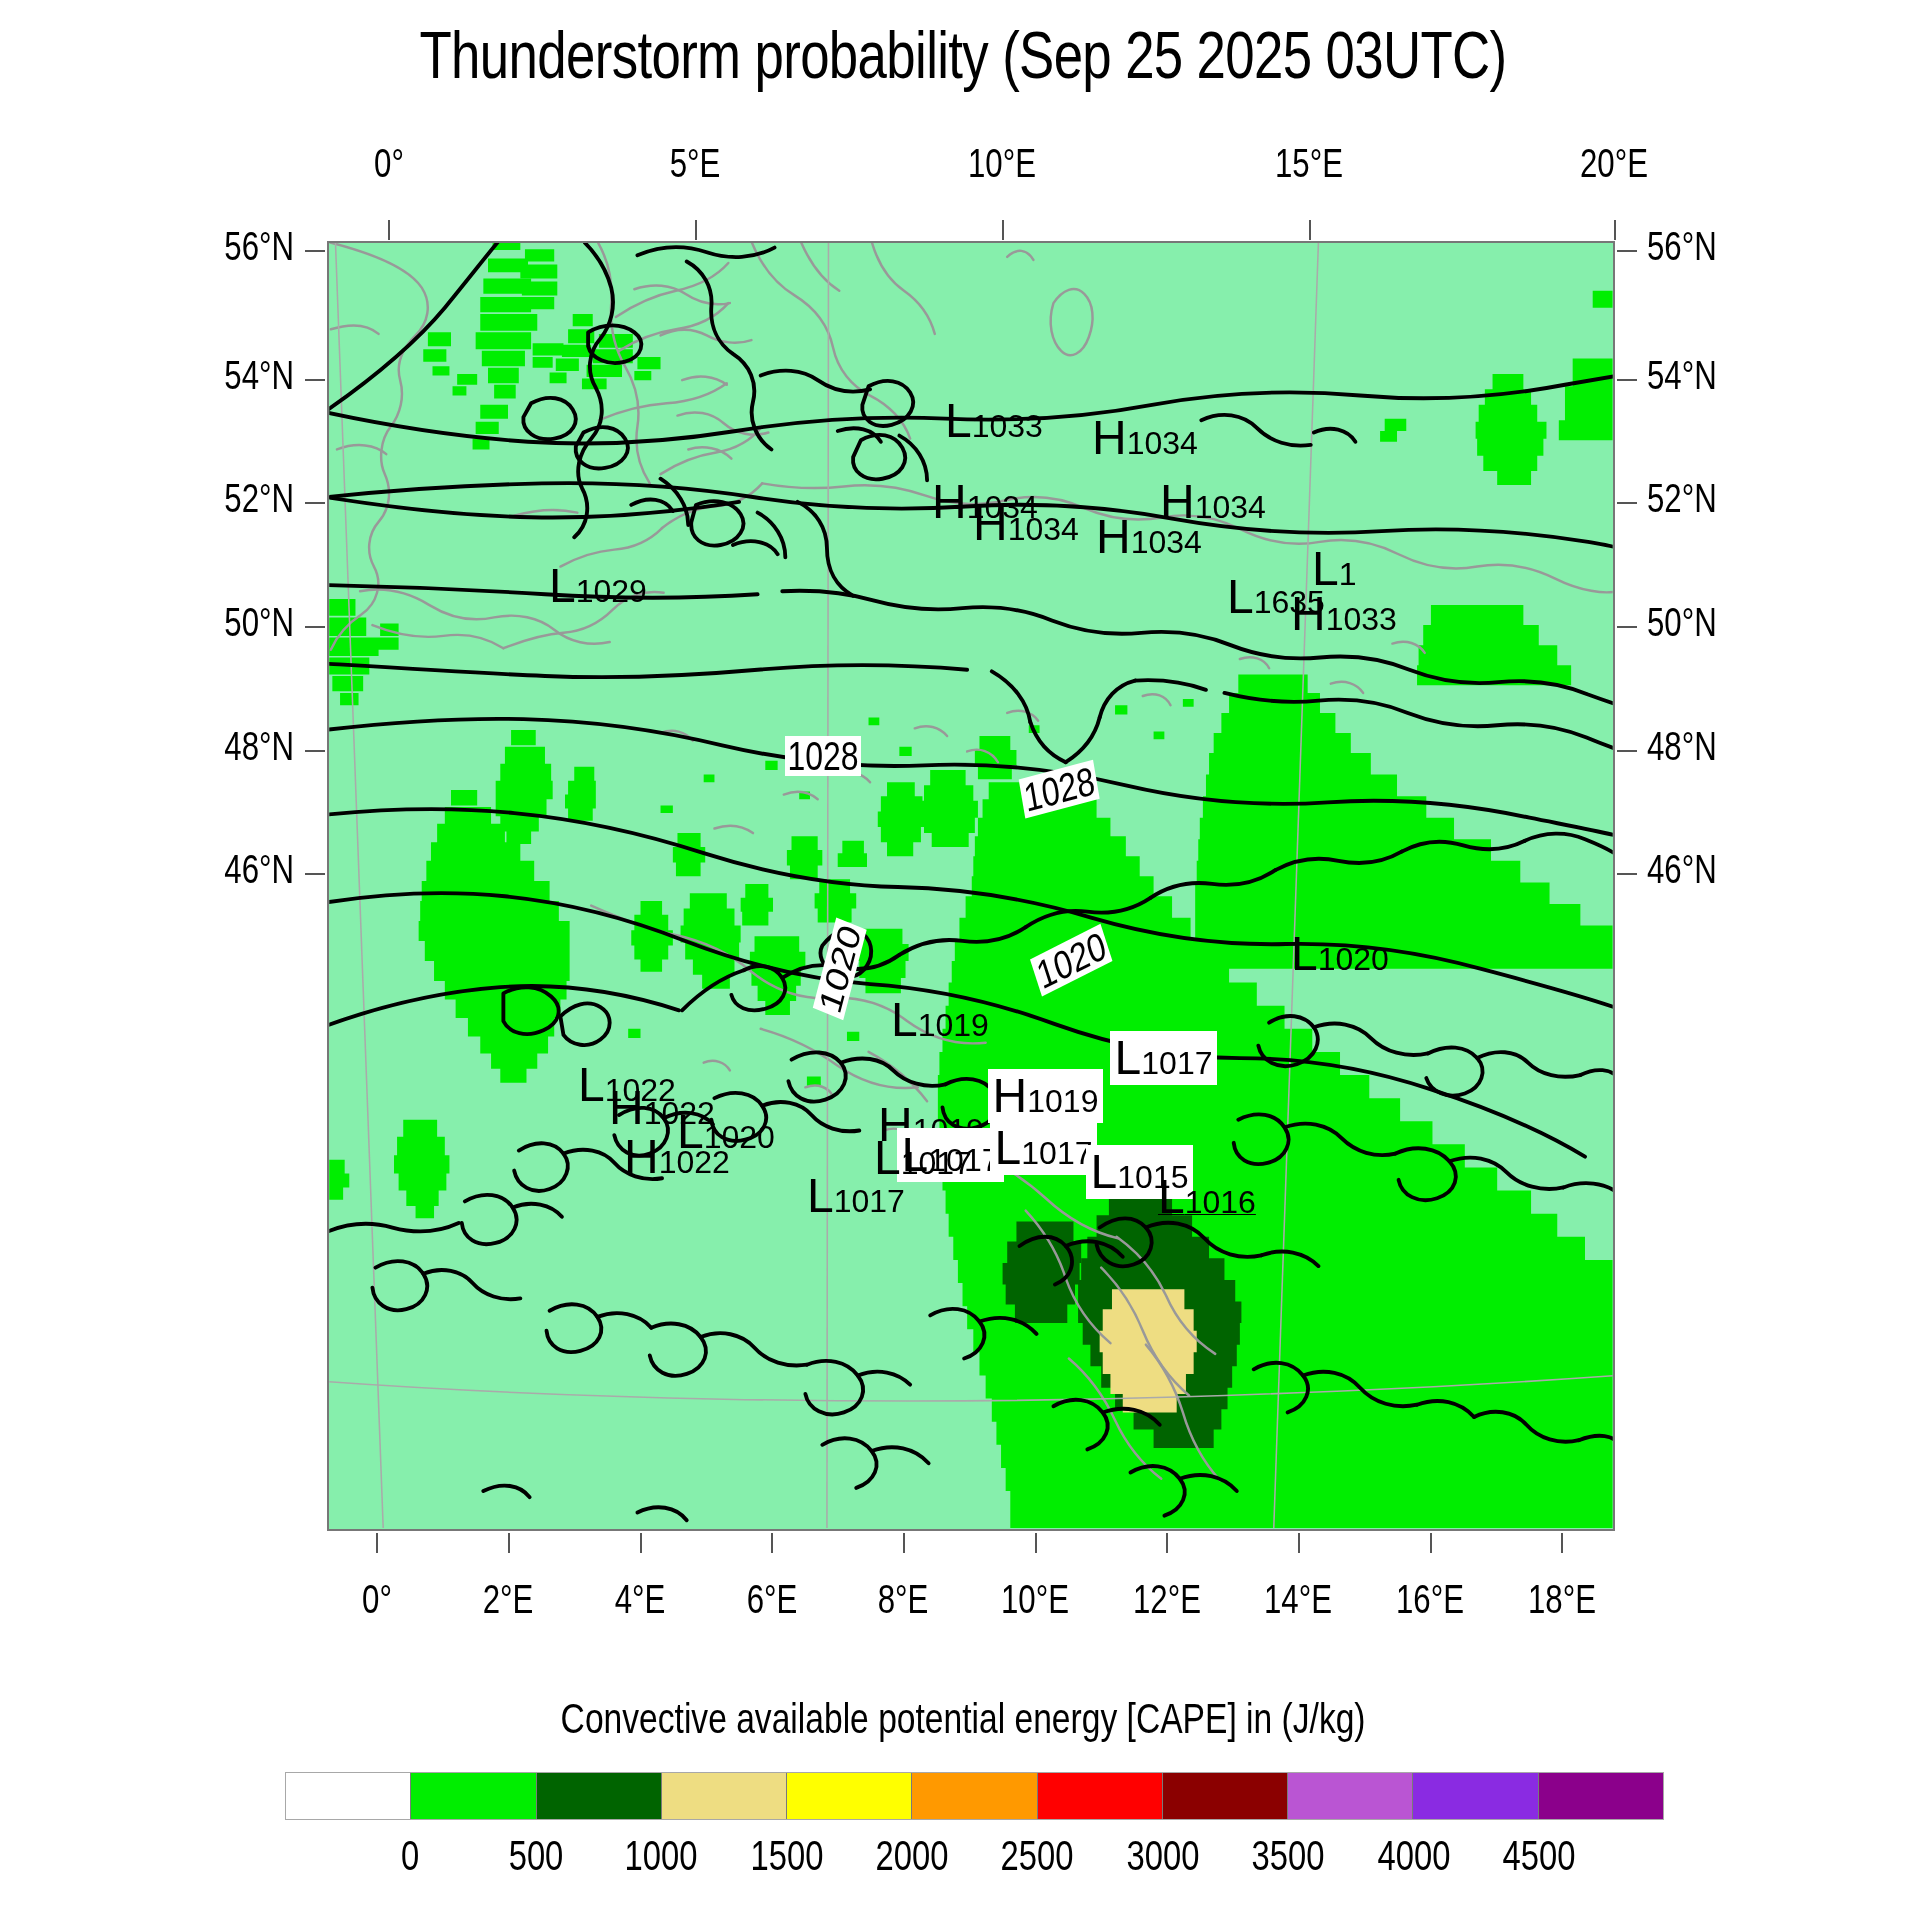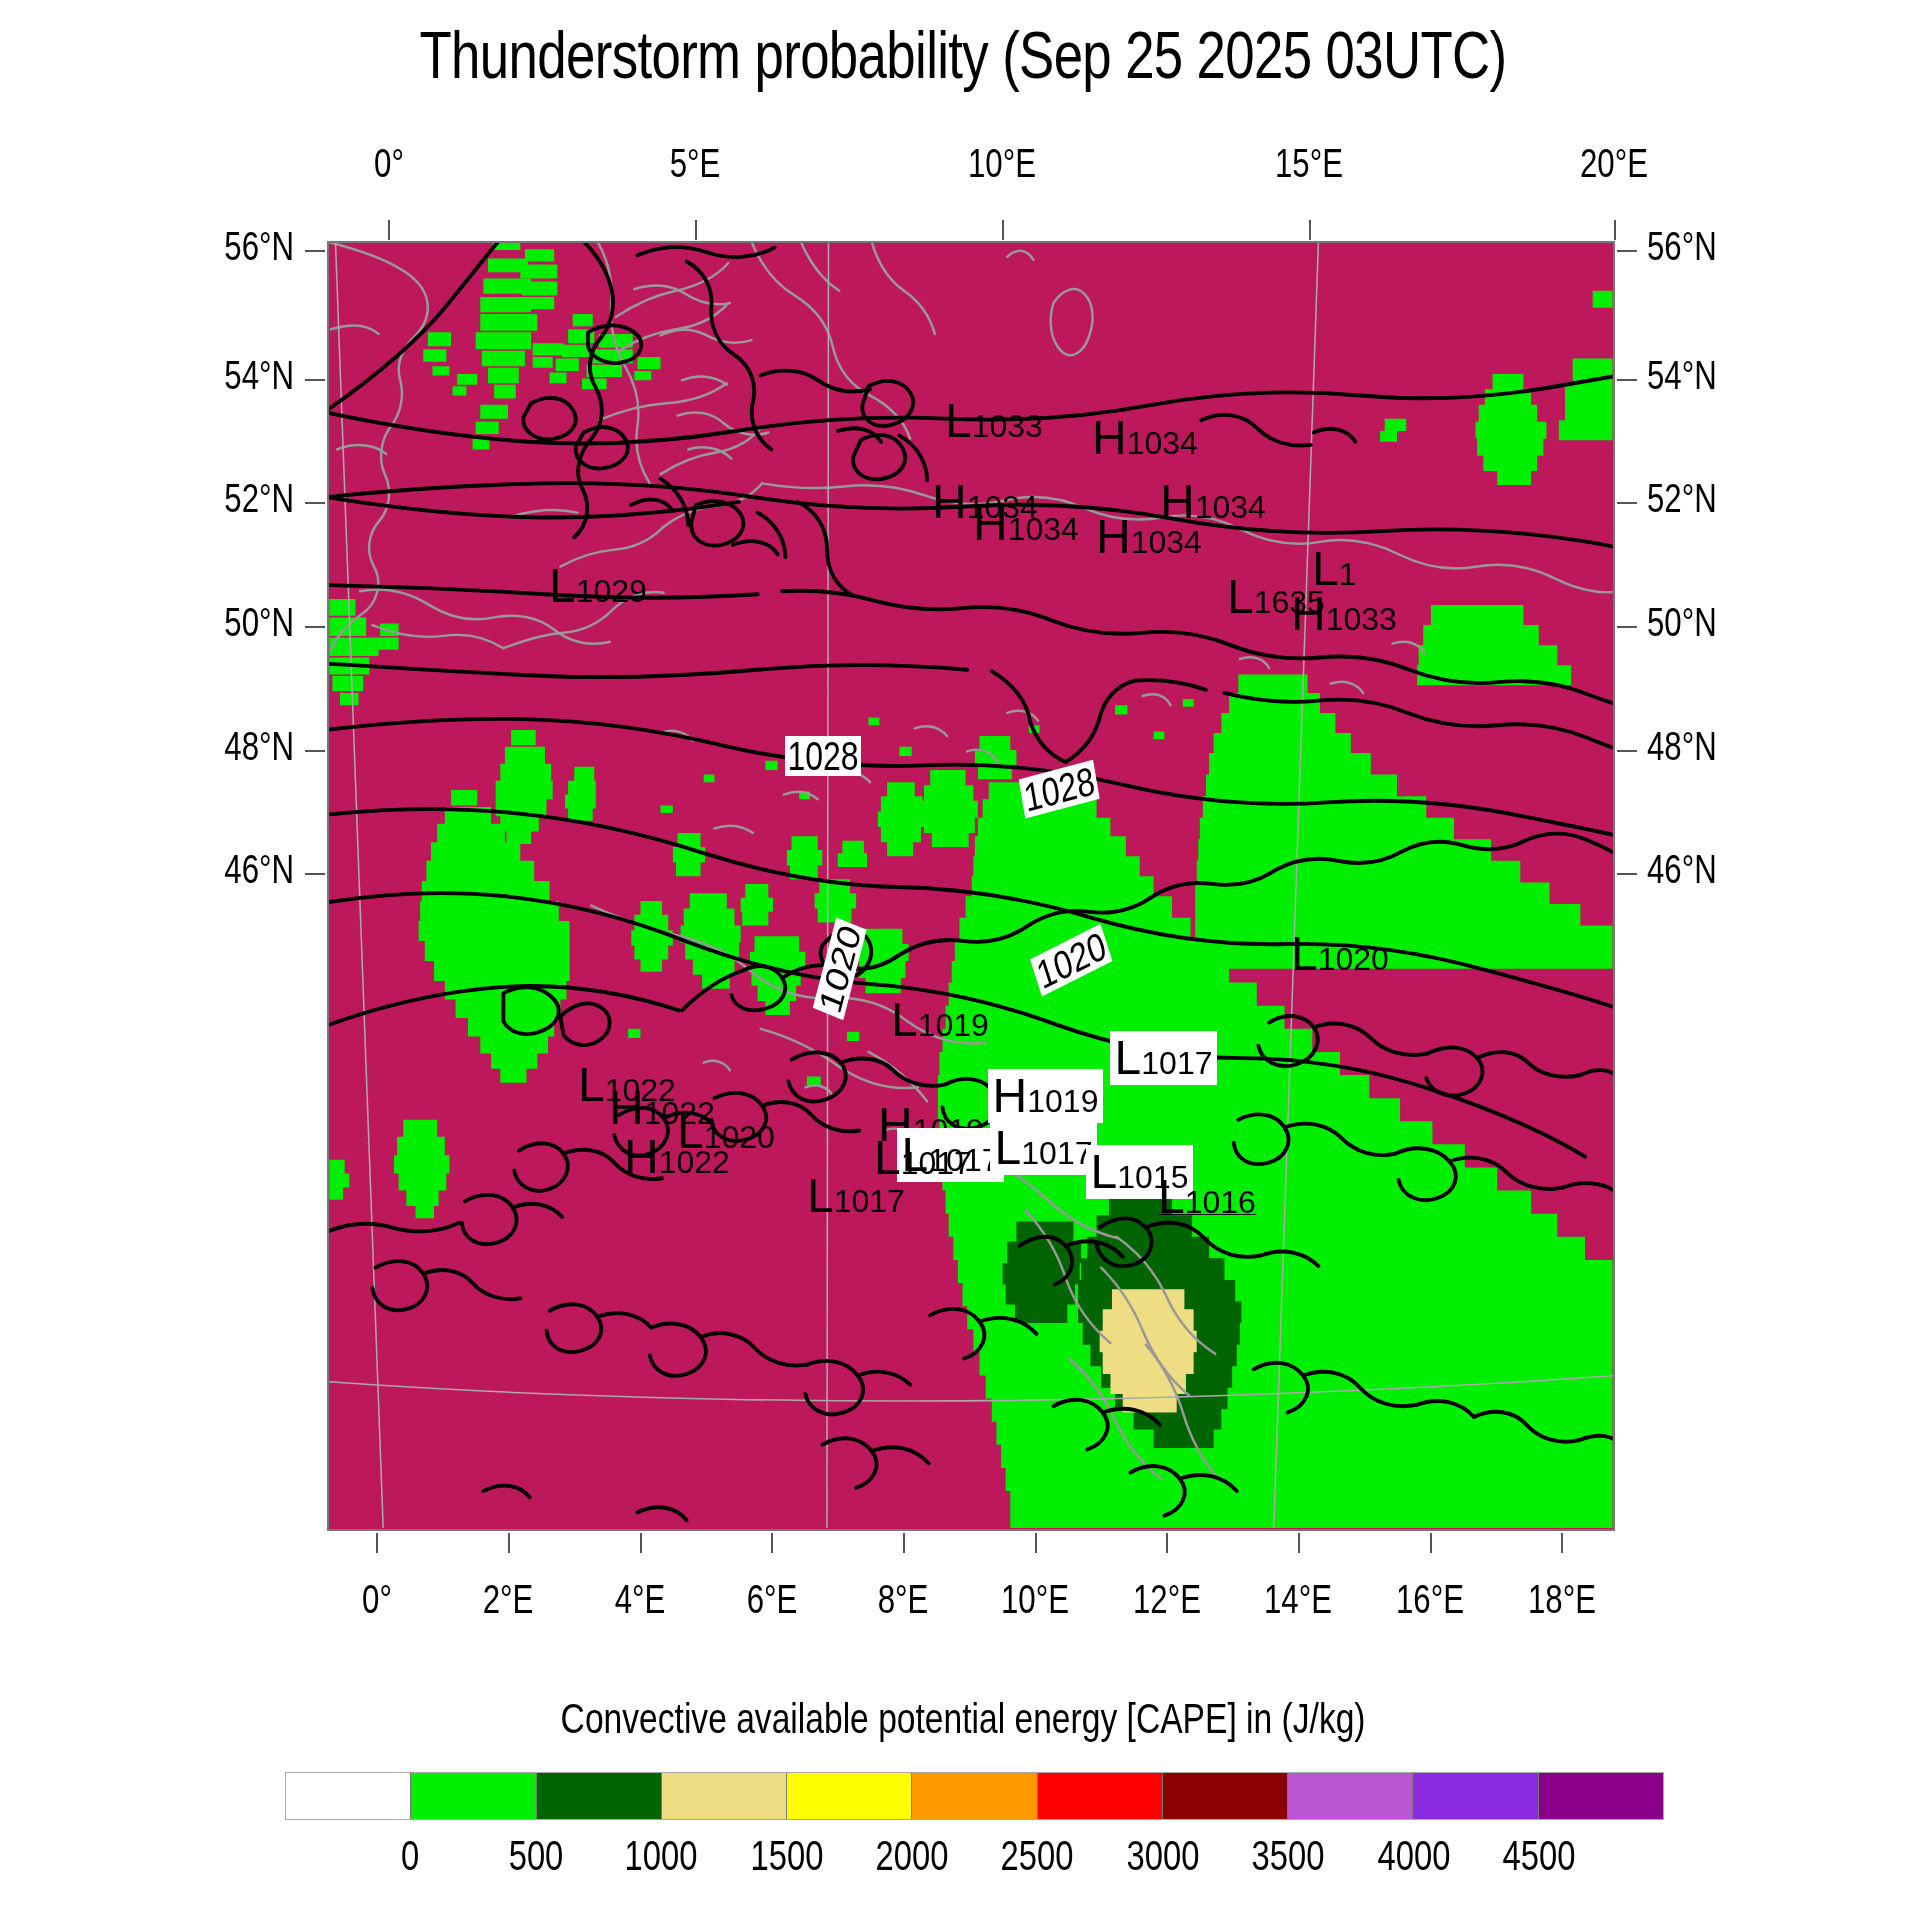--- a/index.html
+++ b/index.html
@@ -8,21 +8,21 @@
   #root{position:relative;width:1750px;height:1926px;background:#fff;}
 
   .title{
     position:absolute;left:0;top:17px;width:1926px;text-align:center;
     font-size:66px;font-weight:400;color:#000;letter-spacing:-0.8px;
     transform:scaleX(0.80);transform-origin:center top;white-space:nowrap;
   }
 
   
   #mapwrap{position:absolute;left:327px;top:241px;width:1288px;height:1290px;}
-  #mapframe{position:absolute;inset:0;border:2.3px solid #777;box-sizing:border-box;overflow:hidden;background:#be185d;}
+  #mapframe{position:absolute;inset:0;border:2.3px solid #777;box-sizing:border-box;overflow:hidden;background:#86efac;}
   #mapsvg{position:absolute;left:0;top:0;}
 
   
   .tick{position:absolute;background:#555;}
   .tick-v{width:1.5px;height:20px;}
   .tick-h{height:1.5px;width:20px;}
 
   
   .axlab{position:absolute;font-size:40px;color:#000;white-space:nowrap;
          transform:scaleX(0.78);}

